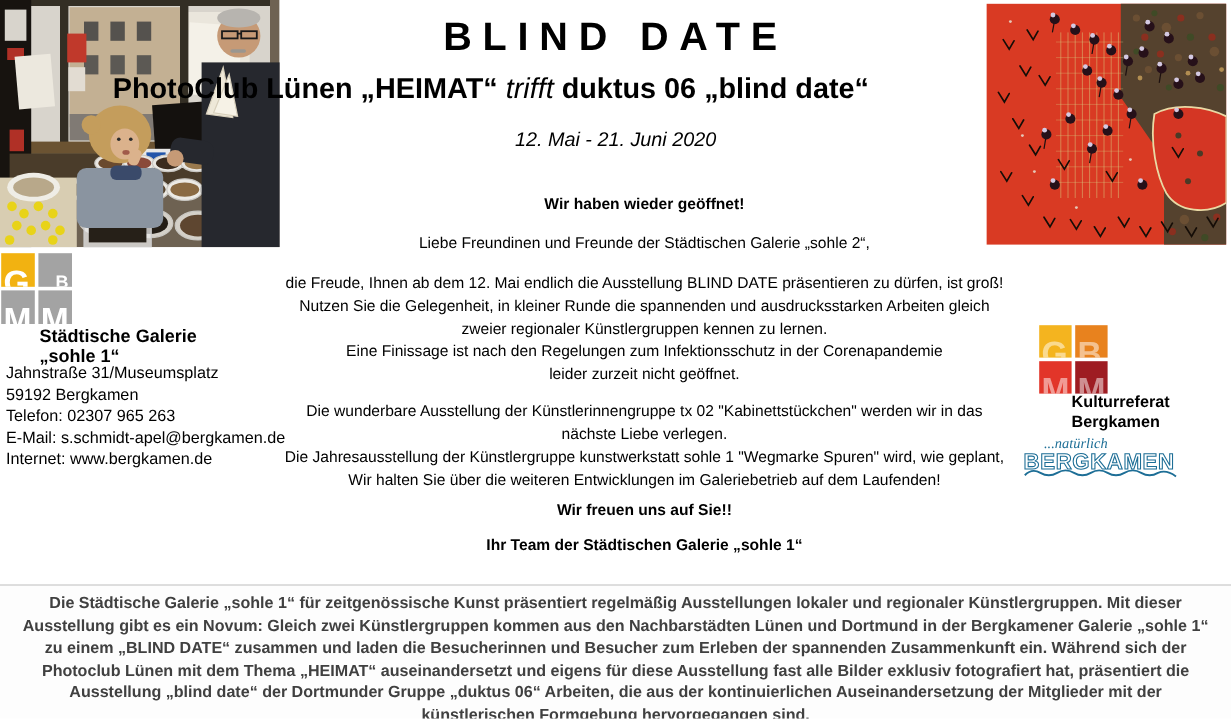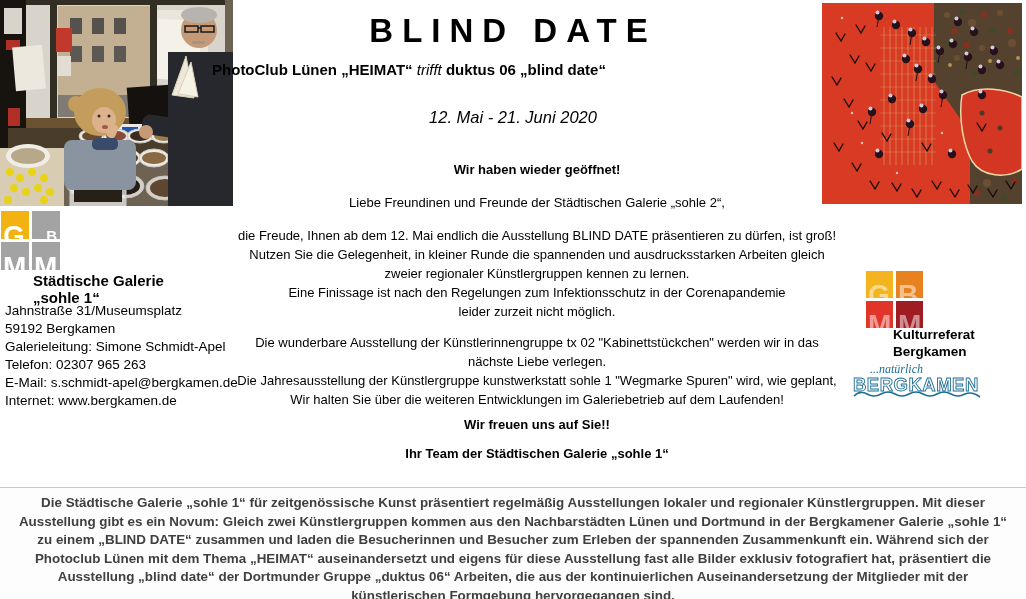--- a/index.html
+++ b/index.html
@@ -3,21 +3,21 @@
 <meta charset="utf-8">
 <style>
   html,body{margin:0;padding:0;background:#fff;}
   .page{position:relative;width:1026px;height:599px;background:#fff;overflow:hidden;
         font-family:"Liberation Sans",sans-serif;color:#1a1a1a;}
 
   
   .title{position:absolute;top:12px;left:0;width:1026px;text-align:center;
          font-size:33px;font-weight:700;letter-spacing:9px;color:#000;}
   .subtitle{position:absolute;top:61px;left:0;width:818px;text-align:center;
-            font-size:15px;font-weight:700;color:#000;white-space:nowrap;}
+            font-size:24px;font-weight:700;color:#000;white-space:nowrap;}
   .subtitle .it{font-weight:400;font-style:italic;}
   .daterange{position:absolute;top:108px;left:0;width:1026px;text-align:center;
              font-size:16.5px;font-style:italic;color:#000;}
 
   
   .body-block{position:absolute;top:160px;left:0;width:1026px;text-align:center;
               font-size:13px;line-height:19px;color:#000;}
   .body-block .line{white-space:nowrap;margin-left:48px;}
   .b{font-weight:700;}
   .mb14{margin-bottom:14px;}
@@ -331,21 +331,21 @@
   <div class="subtitle"><span>PhotoClub Lünen „HEIMAT“ </span><span class="it">trifft</span><span> duktus 06 „blind date“</span></div>
   <div class="daterange">12. Mai - 21. Juni 2020</div>
 
   <div class="body-block">
     <div class="line b mb14">Wir haben wieder geöffnet!</div>
     <div class="line mb14">Liebe Freundinen und Freunde der Städtischen Galerie „sohle 2“,</div>
     <div class="line">die Freude, Ihnen ab dem 12. Mai endlich die Ausstellung BLIND DATE präsentieren zu dürfen, ist groß!</div>
     <div class="line">Nutzen Sie die Gelegenheit, in kleiner Runde die spannenden und ausdrucksstarken Arbeiten gleich</div>
     <div class="line">zweier regionaler Künstlergruppen kennen zu lernen.</div>
     <div class="line">Eine Finissage ist nach den Regelungen zum Infektionsschutz in der Corenapandemie</div>
-    <div class="line">leider zurzeit nicht möglich.</div>
+    <div class="line">leider zurzeit nicht geöffnet.</div>
     <div class="line mt12">Die wunderbare Ausstellung der Künstlerinnengruppe tx 02 "Kabinettstückchen" werden wir in das</div>
     <div class="line">nächste Liebe verlegen.</div>
     <div class="line">Die Jahresausstellung der Künstlergruppe kunstwerkstatt sohle 1 "Wegmarke Spuren" wird, wie geplant,</div>
     <div class="line">Wir halten Sie über die weiteren Entwicklungen im Galeriebetrieb auf dem Laufenden!</div>
     <div class="line b mt6">Wir freuen uns auf Sie!!</div>
     <div class="line b mt10">Ihr Team der Städtischen Galerie „sohle 1“</div>
   </div>
 
   <div class="lgrid g-galerie">
     <div class="sq c-y">
@@ -361,21 +361,20 @@
         <span>M</span>
       </div>
   </div>
   <div class="galerie-name">
     <div>Städtische Galerie</div>
     <div>„sohle 1“</div>
   </div>
   <div class="address">
     <div>Jahnstraße 31/Museumsplatz</div>
     <div>59192 Bergkamen</div>
-    <div>Galerieleitung: Simone Schmidt-Apel</div>
     <div>Telefon: 02307 965 263</div>
     <div>E-Mail: s.schmidt-apel@bergkamen.de</div>
     <div>Internet: www.bergkamen.de</div>
   </div>
 
   <div class="lgrid g-kultur">
     <div class="sq c-ky">
         <span>G</span>
       </div>
     <div class="sq c-ko">

